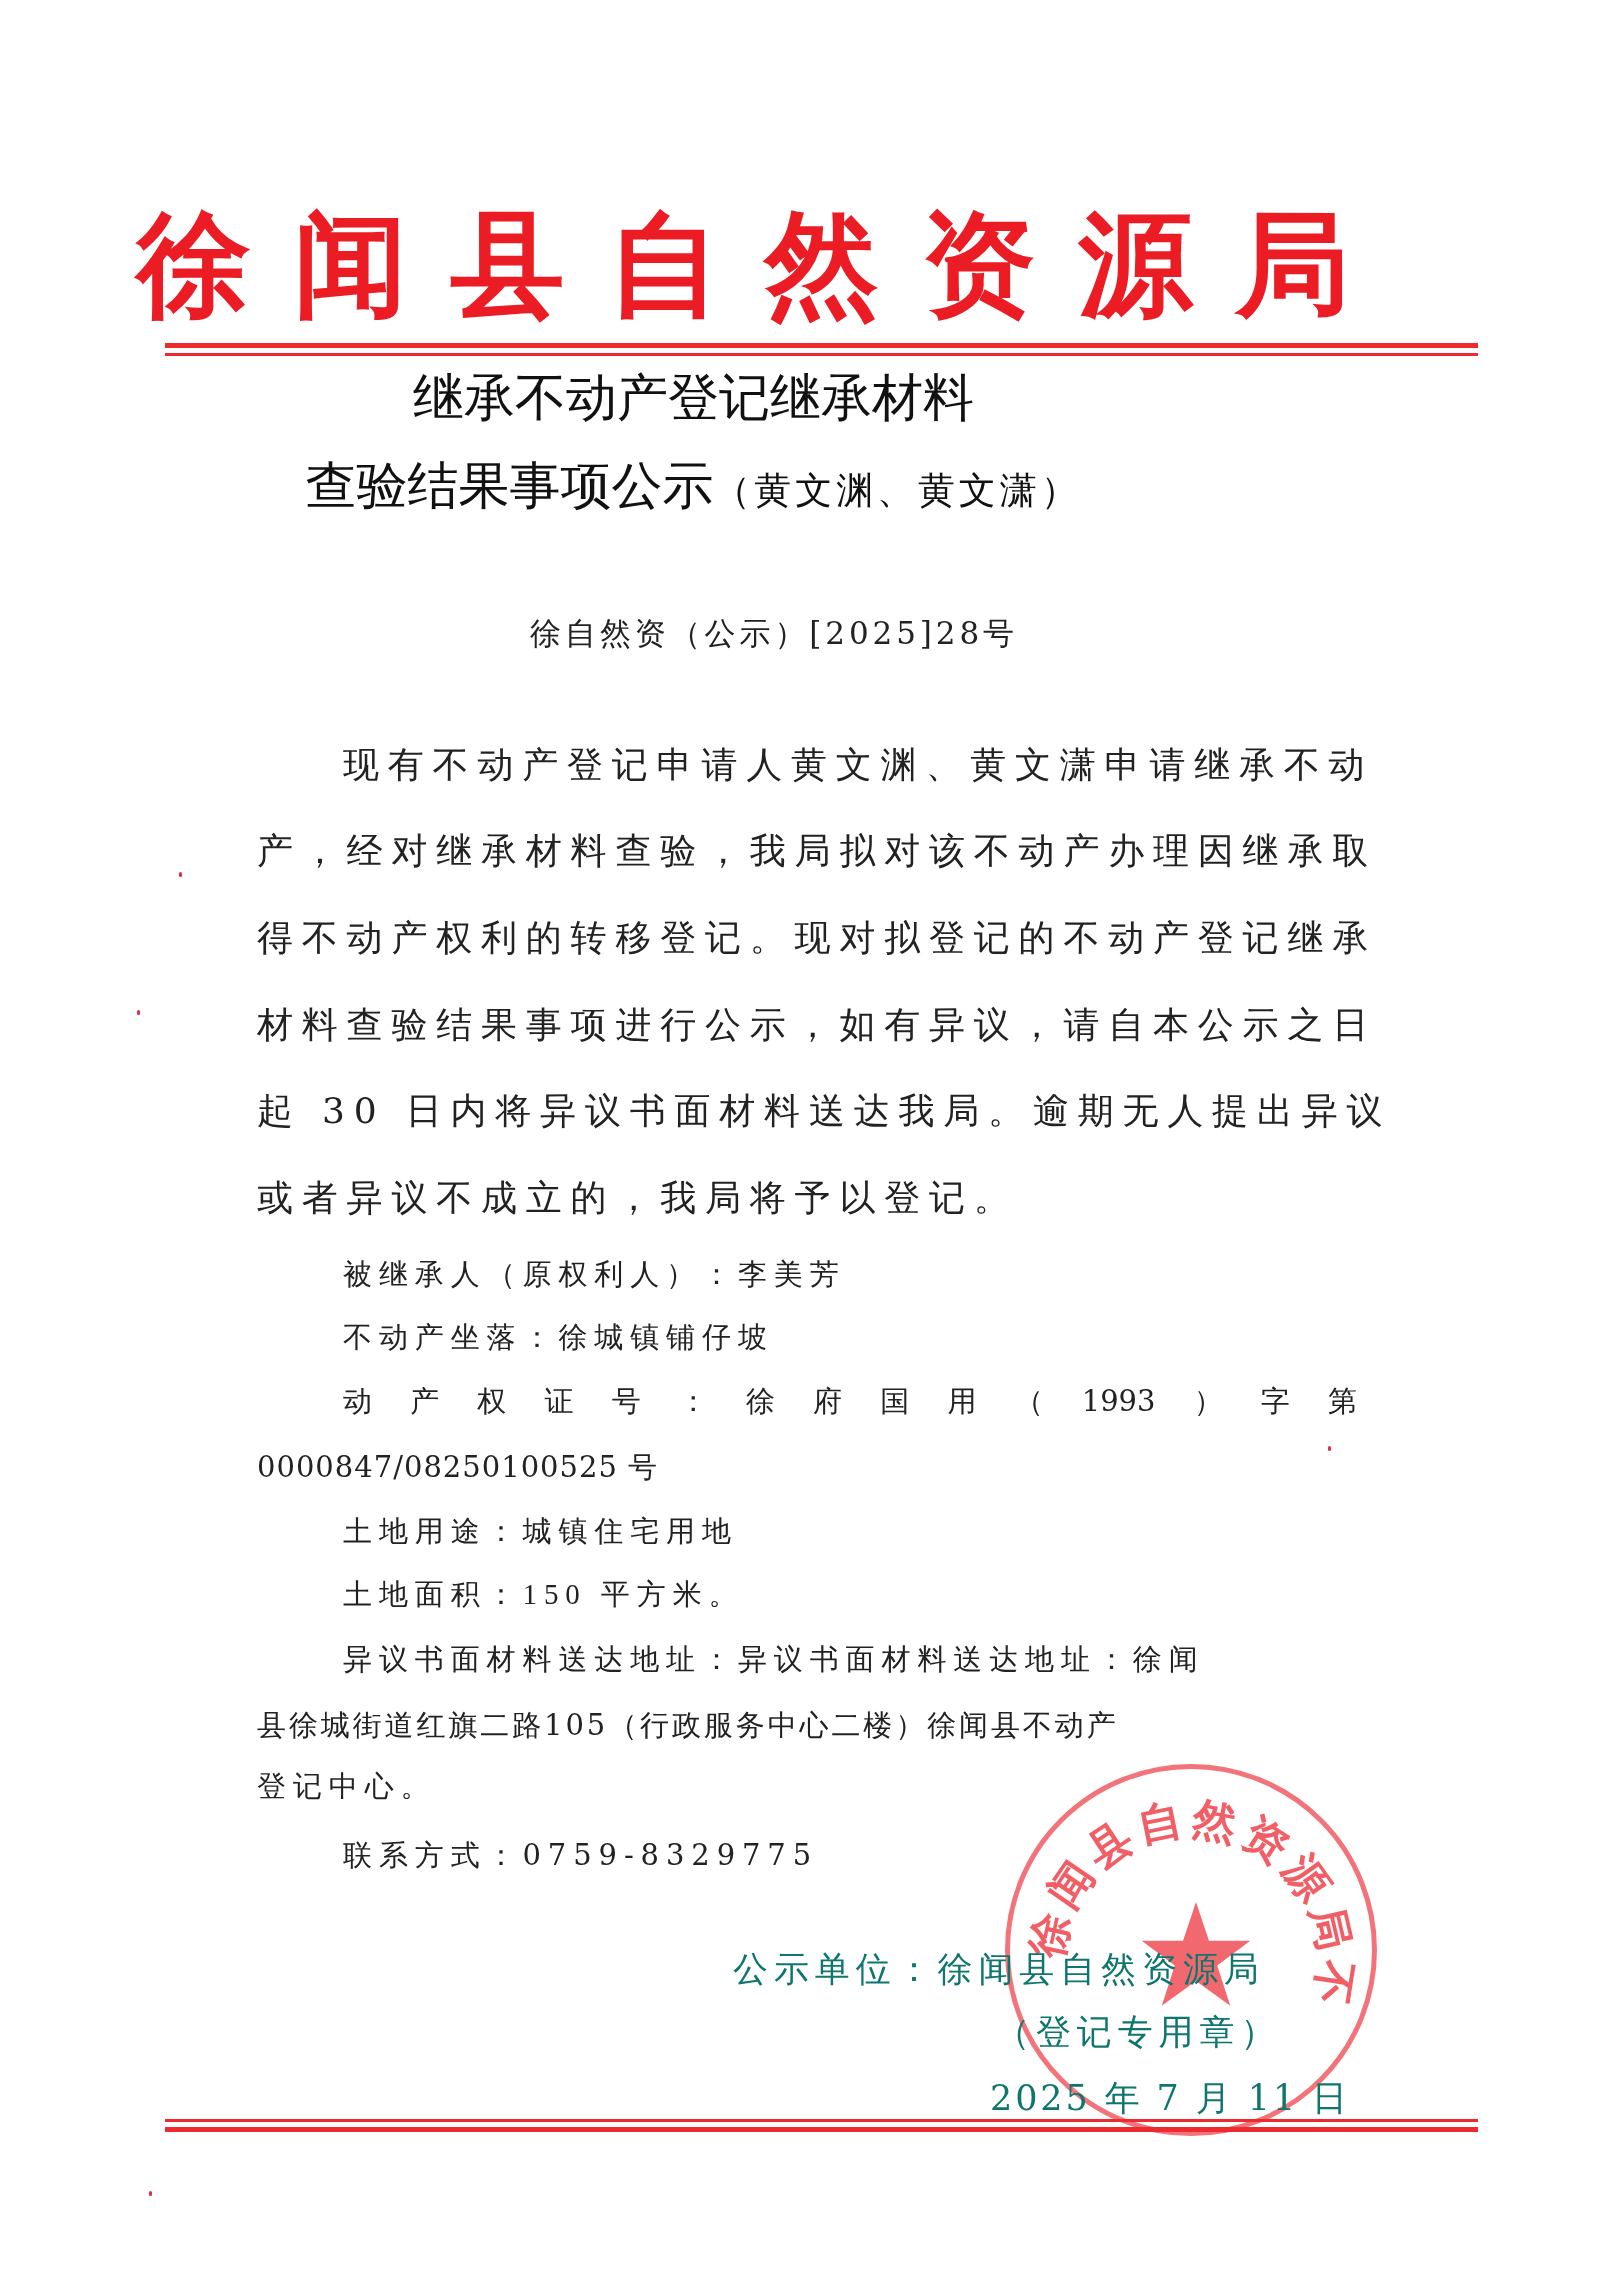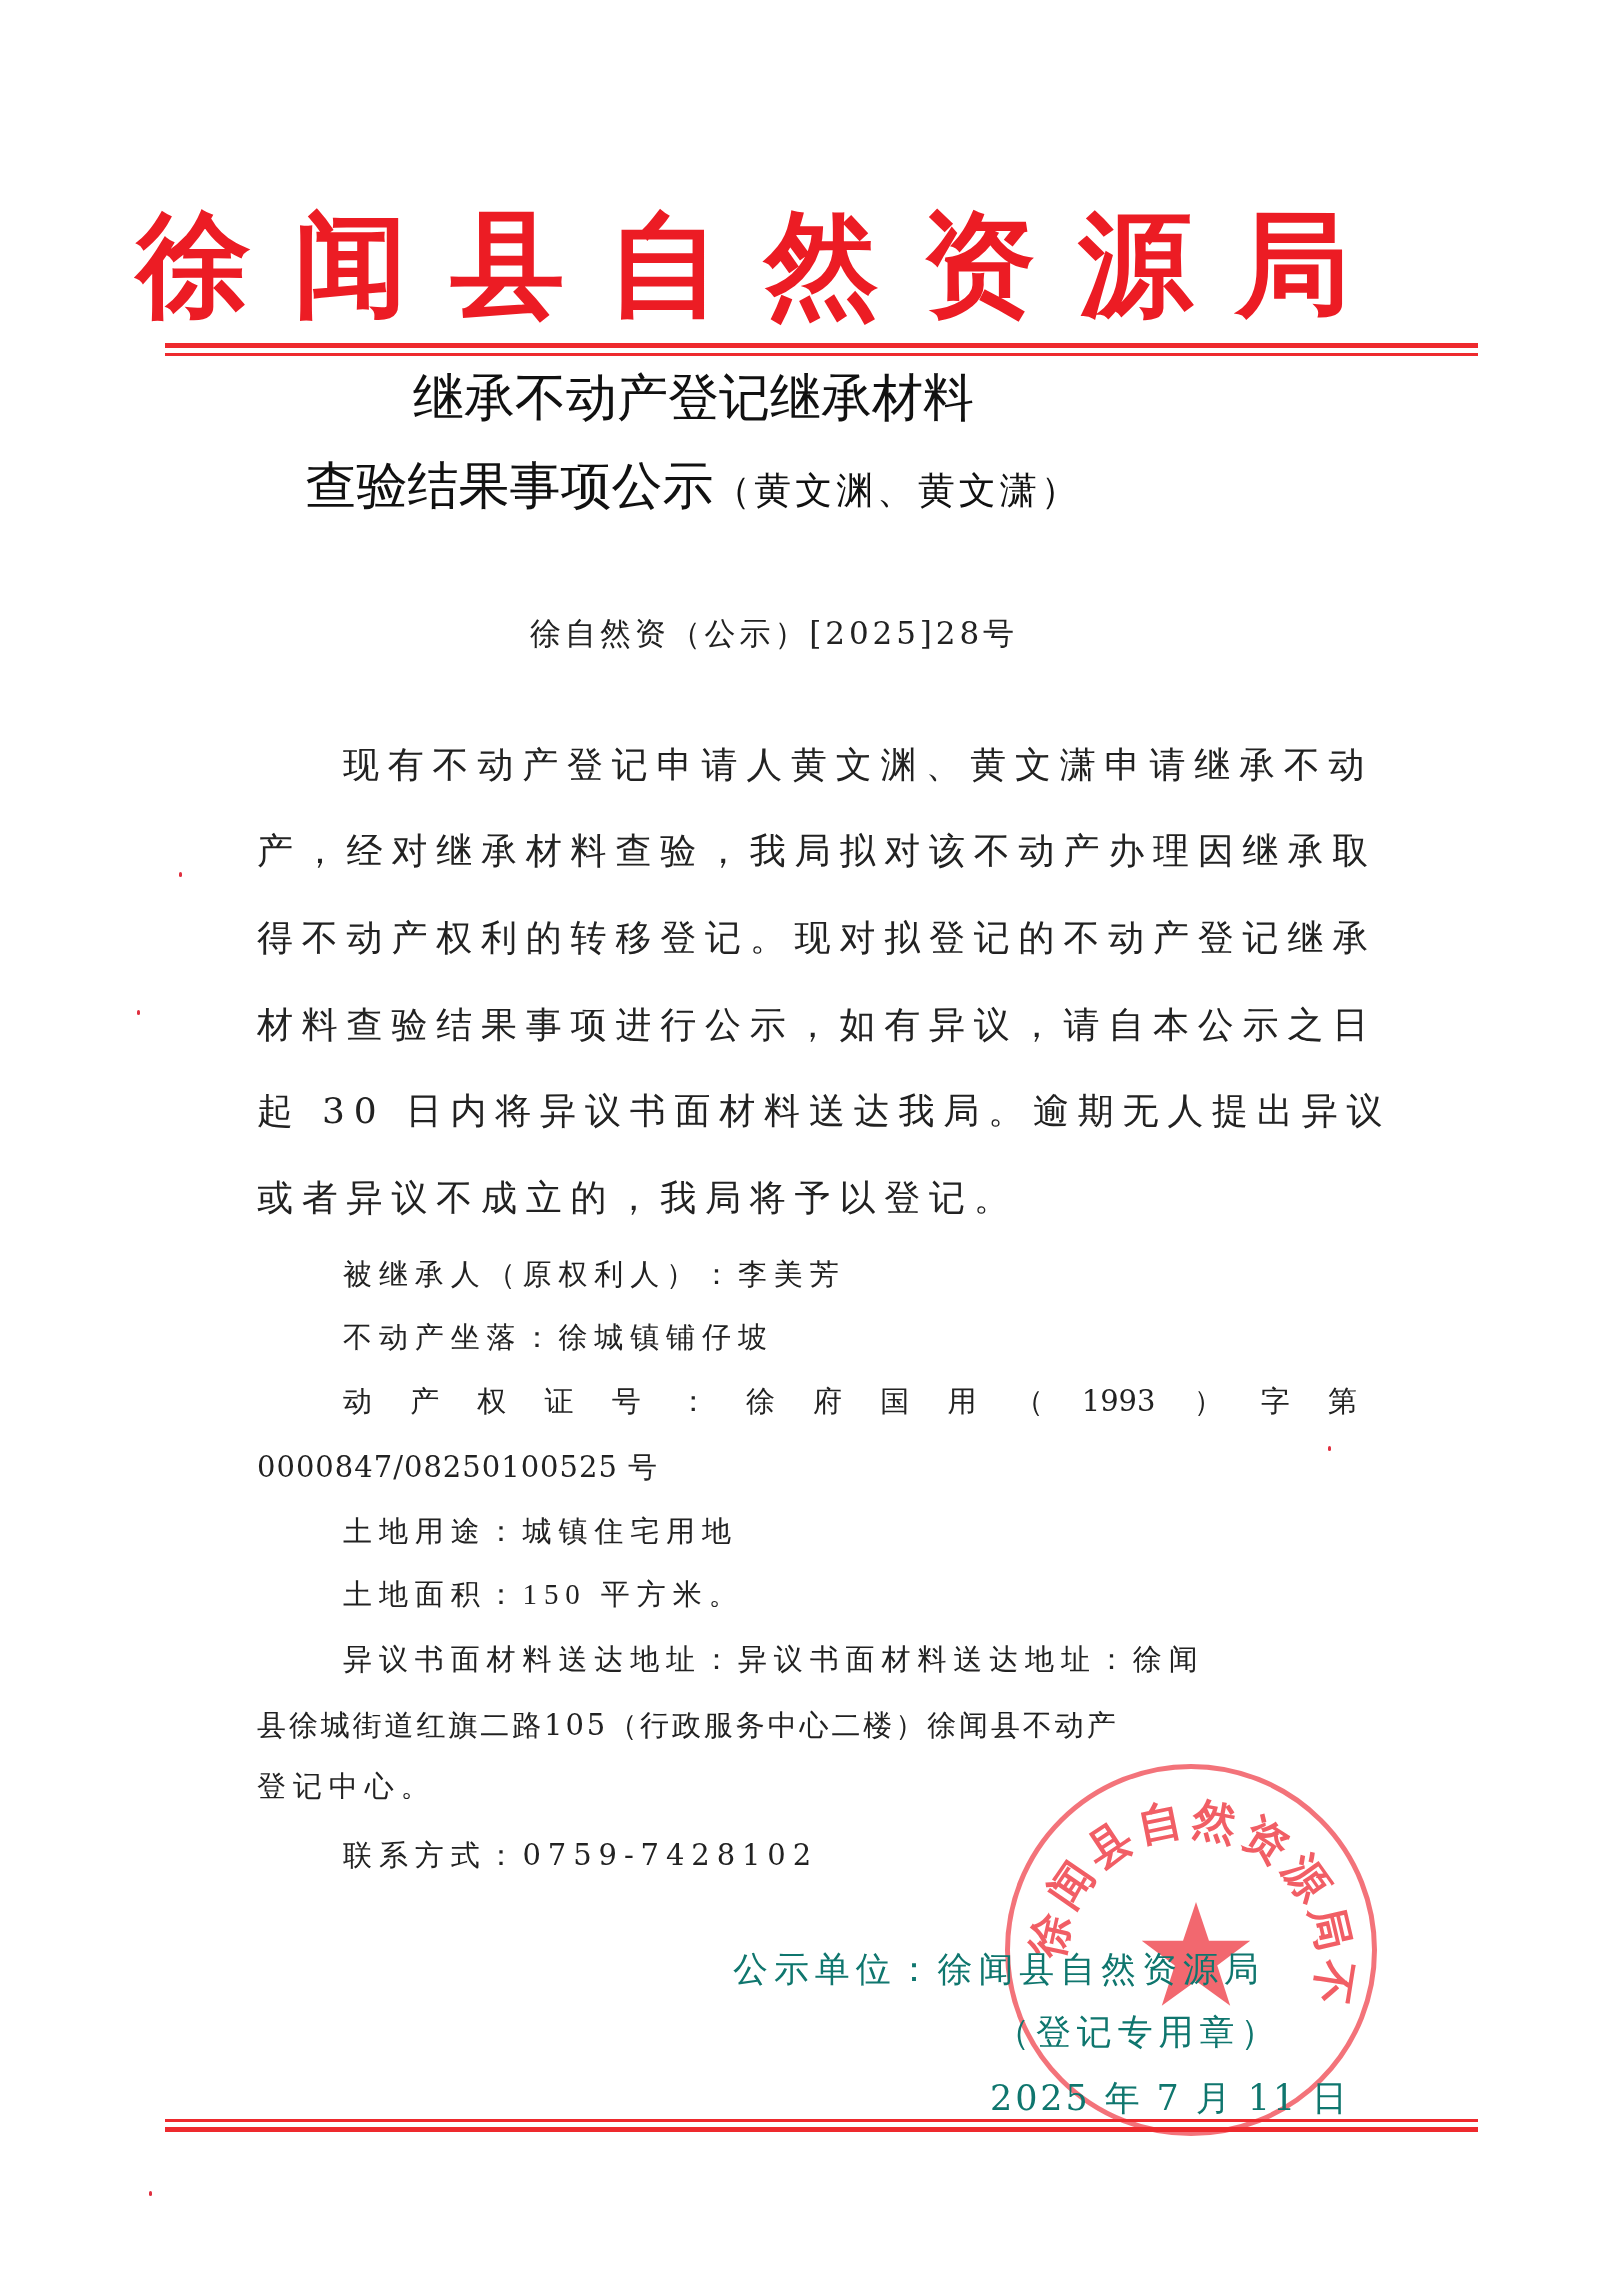--- a/index.html
+++ b/index.html
@@ -75,21 +75,21 @@
   <span>）</span>
   <span>字</span>
   <span>第</span>
 </div>
 <div class="abs body-line field" style="top:1443px; letter-spacing:1px;">0000847/08250100525 号</div>
 <div class="abs body-line field indent" style="top:1507px;">土地用途：城镇住宅用地</div>
 <div class="abs body-line field indent" style="top:1570px;font-family:Liberation Serif, serif;">土地面积：150 平方米。</div>
 <div class="abs body-line field indent" style="top:1635px;">异议书面材料送达地址：异议书面材料送达地址：徐闻</div>
 <div class="abs body-line field" style="top:1701px; letter-spacing:2.9px;">县徐城街道红旗二路105（行政服务中心二楼）徐闻县不动产</div>
 <div class="abs body-line field" style="top:1762px;">登记中心。</div>
-<div class="abs body-line field indent" style="top:1831px;">联系方式：0759-7428102</div>
+<div class="abs body-line field indent" style="top:1831px;">联系方式：0759-8329775</div>
 
 <div class="abs stamp">
   <svg class="stamp-text" viewBox="0 0 380 380" width="361" height="361">
     <defs>
       <path id="sealArc" d="M 60 240 A 135 135 0 1 1 320 240"></path>
     </defs>
     <text font-family="DejaVu Serif, serif" font-weight="bold" font-size="46" fill="rgba(236,40,50,0.75)" letter-spacing="6">
       <textPath href="#sealArc" startOffset="8%">徐闻县自然资源局不动产登记专用章</textPath>
     </text>
   </svg>

